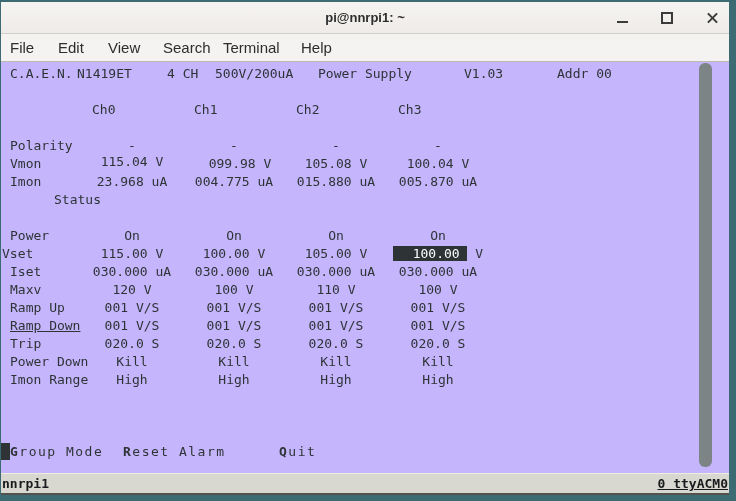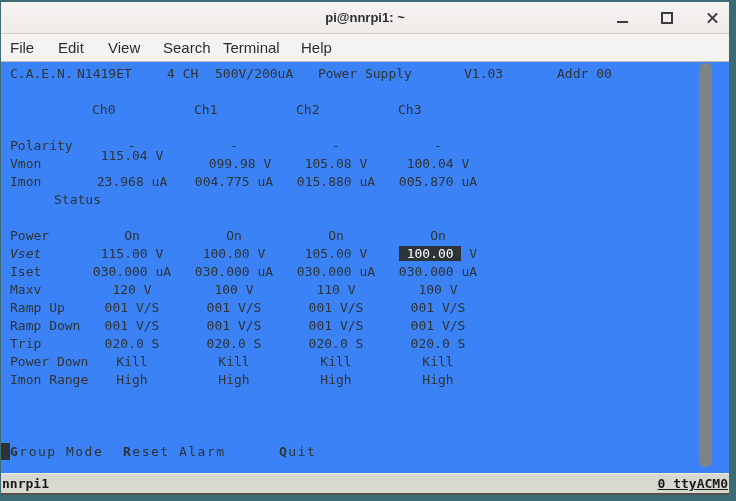--- a/index.html
+++ b/index.html
@@ -43,31 +43,31 @@
   .menubar {
     position:absolute; left:0; top:32px; width:728px; height:28px;
     background:#f4f3f1; border-bottom:1px solid #bdbab4; box-sizing:border-box;
     font-family:"Liberation Sans", sans-serif; font-size:15px; color:#2d2d2d;
   }
   .mitem { position:absolute; top:0; height:28px; line-height:27px; }
   .m0{left:9px} .m1{left:57px} .m2{left:107px} .m3{left:162px} .m4{left:222px} .m5{left:300px}
   
   .terminal {
     position:absolute; left:0; top:60px; width:728px; height:411px;
-    background:#3b82f6; color:#2E3436; font-size:13px;
+    background:#c4b5fd; color:#2E3436; font-size:13px;
   }
   .seg { position:absolute; white-space:pre; line-height:16px; }
   .cell { position:absolute; width:130px; text-align:center; white-space:pre; line-height:16px; }
   
   .h0{left:9px} .h1{left:76px} .h2{left:166px} .h3{left:214px} .h4{left:317px} .h5{left:463px} .h6{left:556px}
   .hdr{ top:4px; }
   
   .chh { position:absolute; top:40px; width:80px; text-align:left; }
   .c0{left:91px} .c1{left:193px} .c2{left:295px} .c3{left:397px}
-  .inv { background:#2E3436; color:#ffffff; }
+  .inv { background:#2E3436; color:#ffffff;padding-left:12px; }
   .cursor {
     position:absolute; left:0; top:381px; width:9px; height:17px; background:#2E3436;
   }
   .tmenu { top:382px; letter-spacing:1.5px; }
   .tm0{left:9px} .tm1{left:122px} .tm2{left:278px}
   .scrollthumb {
     position:absolute; left:698px; top:1px; width:13px; height:404px;
     background:#7D8486; border-radius:6px;
   }
   
@@ -128,56 +128,56 @@
       <span class="seg tmenu tm1"><b>R</b><span>eset Alarm</span></span>
       <span class="seg tmenu tm2"><b>Q</b><span>uit</span></span>
 
       <span class="scrollthumb"></span>
     <span class="seg" style="left: 9px; top: 76px;">Polarity</span>
         <span class="cell" style="left: 66px; top: 76px;">-</span>
         <span class="cell" style="left: 168px; top: 76px;">-</span>
         <span class="cell" style="left: 270px; top: 76px;">-</span>
         <span class="cell" style="left: 372px; top: 76px;">-</span>
         <span class="seg" style="left: 9px; top: 94px;">Vmon</span>
-        <span class="cell" style="left: 66px; top: 86px; text-align: center;">115.04 V</span>
+        <span class="cell" style="left: 66px; top: 92px; text-align: center;">115.04 V</span>
         <span class="cell" style="left: 174px; top: 94px;">099.98 V</span>
         <span class="cell" style="left: 270px; top: 94px;">105.08 V</span>
         <span class="cell" style="left: 372px; top: 94px;">100.04 V</span>
         <span class="seg" style="left: 9px; top: 112px;">Imon</span>
         <span class="cell" style="left: 66px; top: 112px;">23.968 uA</span>
         <span class="cell" style="left: 168px; top: 112px;">004.775 uA</span>
         <span class="cell" style="left: 270px; top: 112px;">015.880 uA</span>
         <span class="cell" style="left: 372px; top: 112px;">005.870 uA</span>
         <span class="seg" style="left: 9px; top: 130px; margin-left: 44px;">Status</span>
         <span class="seg" style="left: 9px; top: 166px;">Power</span>
         <span class="cell" style="left: 66px; top: 166px;">On</span>
         <span class="cell" style="left: 168px; top: 166px;">On</span>
         <span class="cell" style="left: 270px; top: 166px;">On</span>
         <span class="cell" style="left: 372px; top: 166px;">On</span>
-        <span class="seg" style="left: 9px; top: 184px; font-style: italic;">Vset</span>
+        <span class="seg" style="left: 1px; top: 184px;">Vset</span>
         <span class="cell" style="left: 66px; top: 184px;">115.00 V</span>
         <span class="cell" style="left: 168px; top: 184px;">100.00 V</span>
         <span class="cell" style="left: 270px; top: 184px;">105.00 V</span>
         <span class="cell" style="left: 372px; top: 184px;"><span class="inv"> 100.00 </span> V</span>
         <span class="seg" style="left: 9px; top: 202px;">Iset</span>
         <span class="cell" style="left: 66px; top: 202px;">030.000 uA</span>
         <span class="cell" style="left: 168px; top: 202px;">030.000 uA</span>
         <span class="cell" style="left: 270px; top: 202px;">030.000 uA</span>
         <span class="cell" style="left: 372px; top: 202px;">030.000 uA</span>
         <span class="seg" style="left: 9px; top: 220px;">Maxv</span>
         <span class="cell" style="left: 66px; top: 220px;">120 V</span>
         <span class="cell" style="left: 168px; top: 220px;">100 V</span>
         <span class="cell" style="left: 270px; top: 220px;">110 V</span>
         <span class="cell" style="left: 372px; top: 220px;">100 V</span>
         <span class="seg" style="left: 9px; top: 238px;">Ramp Up</span>
         <span class="cell" style="left: 66px; top: 238px;">001 V/S</span>
         <span class="cell" style="left: 168px; top: 238px;">001 V/S</span>
         <span class="cell" style="left: 270px; top: 238px;">001 V/S</span>
         <span class="cell" style="left: 372px; top: 238px;">001 V/S</span>
-        <span class="seg" style="left: 9px; top: 256px;">Ramp Down</span>
+        <span class="seg" style="left: 9px; top: 256px; text-decoration: underline;">Ramp Down</span>
         <span class="cell" style="left: 66px; top: 256px;">001 V/S</span>
         <span class="cell" style="left: 168px; top: 256px;">001 V/S</span>
         <span class="cell" style="left: 270px; top: 256px;">001 V/S</span>
         <span class="cell" style="left: 372px; top: 256px;">001 V/S</span>
         <span class="seg" style="left: 9px; top: 274px;">Trip</span>
         <span class="cell" style="left: 66px; top: 274px;">020.0 S</span>
         <span class="cell" style="left: 168px; top: 274px;">020.0 S</span>
         <span class="cell" style="left: 270px; top: 274px;">020.0 S</span>
         <span class="cell" style="left: 372px; top: 274px;">020.0 S</span>
         <span class="seg" style="left: 9px; top: 292px;">Power Down</span>

